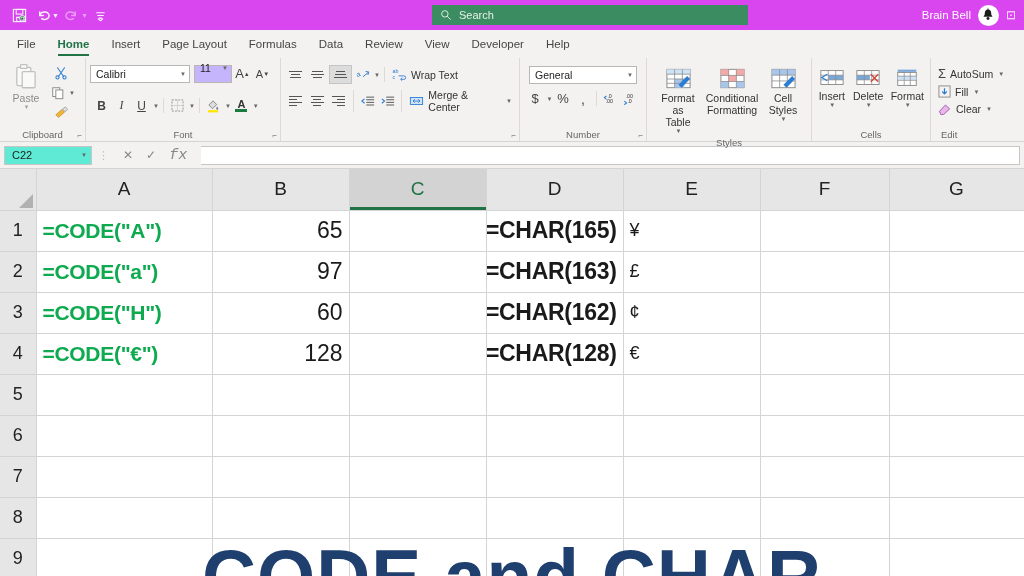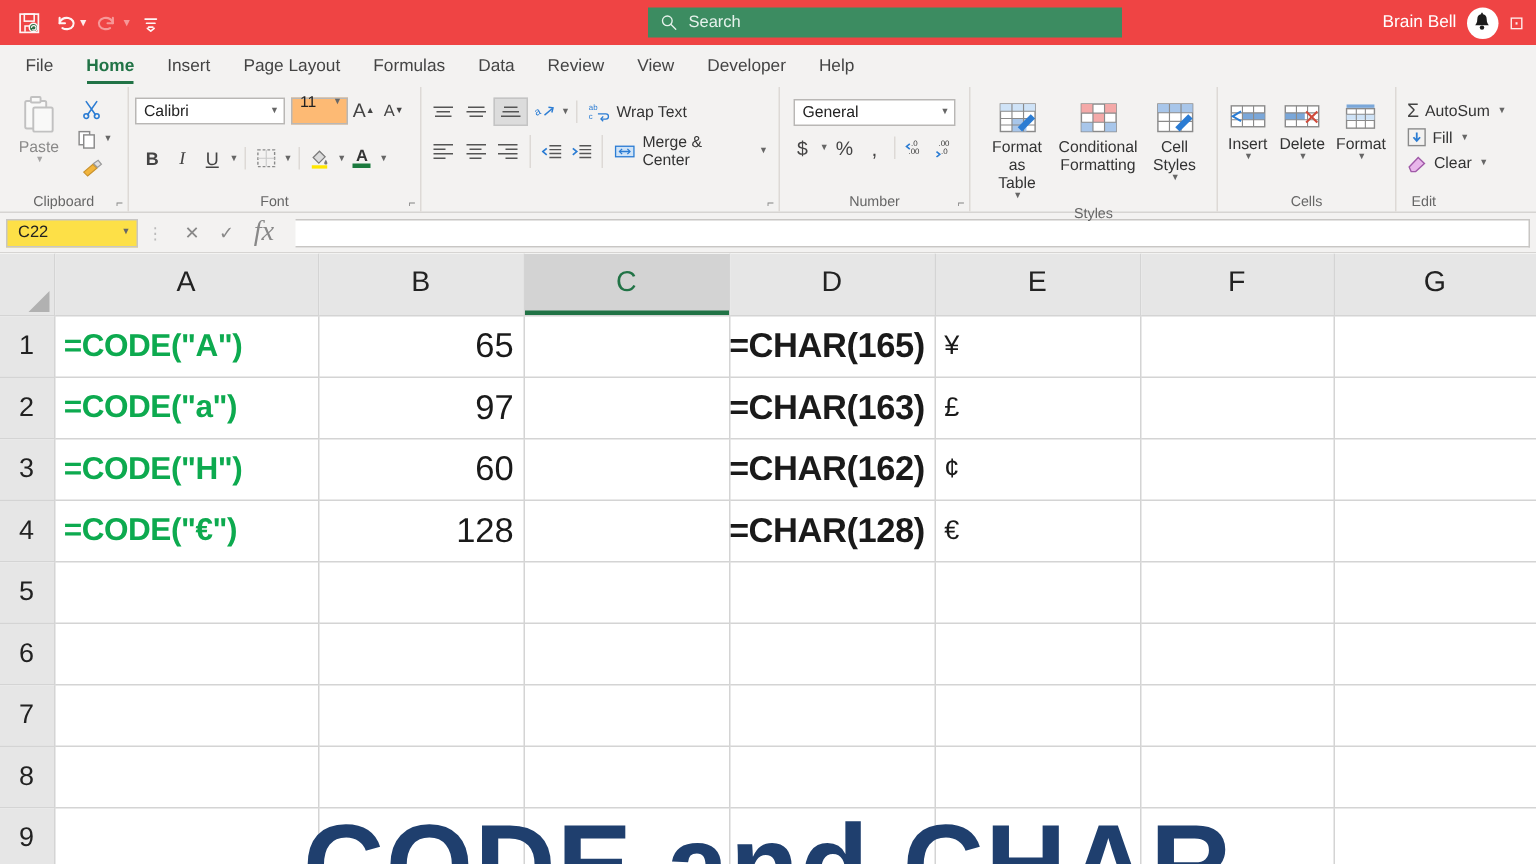--- a/index.html
+++ b/index.html
@@ -5,21 +5,21 @@
   * { box-sizing: border-box; margin: 0; padding: 0; }
   html, body {
     width: 1024px; height: 576px;
     font-family: "Liberation Sans", sans-serif;
     overflow: hidden; background: #fff;
   }
   #app { position: relative; width: 1024px; height: 576px; }
 
   
   .titlebar {
-    height: 30px; background: #ef4444; display: flex; align-items: center;
+    height: 30px; background: #d946ef; display: flex; align-items: center;
     color: #fff; font-size: 11.5px; position: relative;
   }
   .qat { display: flex; align-items: center; gap: 2px; padding-left: 8px; }
   .qat-btn {
     width: 22px; height: 22px; display: flex; align-items: center; justify-content: center;
     color: #fff; opacity: .95;
   }
   .qat-btn.dim { opacity: .45; }
   .qat-caret { font-size: 7px; margin-left: -4px; opacity: .9; }
   .doc-title {
@@ -92,42 +92,42 @@
   .clip-wrap { display:flex; }
   .clip-right { display:flex; flex-direction:column; justify-content:center; gap:1px; padding-top:2px;}
 
   
   .fontname {
     width: 100px; height: 18px; background: #fff; border: 1px solid #b9b7b5;
     display: flex; align-items: center; justify-content: space-between;
     padding: 0 3px 0 5px; font-size: 10.5px; color: #222;
   }
   .fontsize {
-    width: 38px; height: 18px; background: #fdba74; border: 1px solid #b9b7b5;
+    width: 38px; height: 18px; background: #c4b5fd; border: 1px solid #b9b7b5;
     display: flex; align-items: center; justify-content: space-between;
     padding: 0 3px 12px 5px; font-size: 10.5px; color: #222; margin-left: 3px;
   }
   .numfmt {
     width: 108px; height: 18px; background: #fff; border: 1px solid #b9b7b5;
     display: flex; align-items: center; justify-content: space-between;
     padding: 0 3px 0 5px; font-size: 10.5px; color: #222;
   }
   .align-ic { width:17px; height:15px; display:flex; flex-direction:column; justify-content:center; gap:1.5px; align-items:center;}
   .align-ic i { display:block; height:1.5px; background:#555; }
   .sbtn.on { background:#dcdcdc; border:1px solid #c4c4c4; }
 
   .labeled { display:flex; align-items:center; gap:4px; padding:1px 3px; font-size:10.5px; }
 
   
   .fbar {
     height: 27px; background: #f3f2f1; display: flex; align-items: center;
     gap: 6px; padding: 0 4px; border-bottom: 1px solid #d6d4d2;
   }
   .namebox {
-    width: 88px; height: 19px; background: #fde047; border: 1px solid #c8c6c4;
+    width: 88px; height: 19px; background: #5eead4; border: 1px solid #c8c6c4;
     display: flex; align-items: center; justify-content: space-between;
     padding: 0 4px 0 7px; font-size: 11px; color: #222;
   }
   .fb-sep { color:#bbb; font-size:11px; }
   .fb-btns { display:flex; align-items:center; gap: 13px; padding: 0 8px; color:#888; font-size:12px;}
   .fb-input {
     flex: 1; height: 19px; background: #fff; border: 1px solid #c8c6c4;
     border-left:none; font-size:11px;
   }
 
@@ -599,21 +599,21 @@
 
   <div class="fbar">
     <div class="namebox">
       <span>C22</span>
       <span class="caret">▼</span>
     </div>
     <span class="fb-sep">⋮</span>
     <div class="fb-btns">
       <span>✕</span>
       <span>✓</span>
-      <span style="font-style:italic;font-family:Liberation Serif, serif;font-size:19px">fx</span>
+      <span style="font-style:italic;font-family:Liberation Mono, monospace;font-size:15px">fx</span>
     </div>
     <div class="fb-input"></div>
   </div>
 
   <div class="sheet">
     <table class="grid">
       <colgroup>
         <col style="width:36px">
           <col style="width:176px">
           <col style="width:137px">

